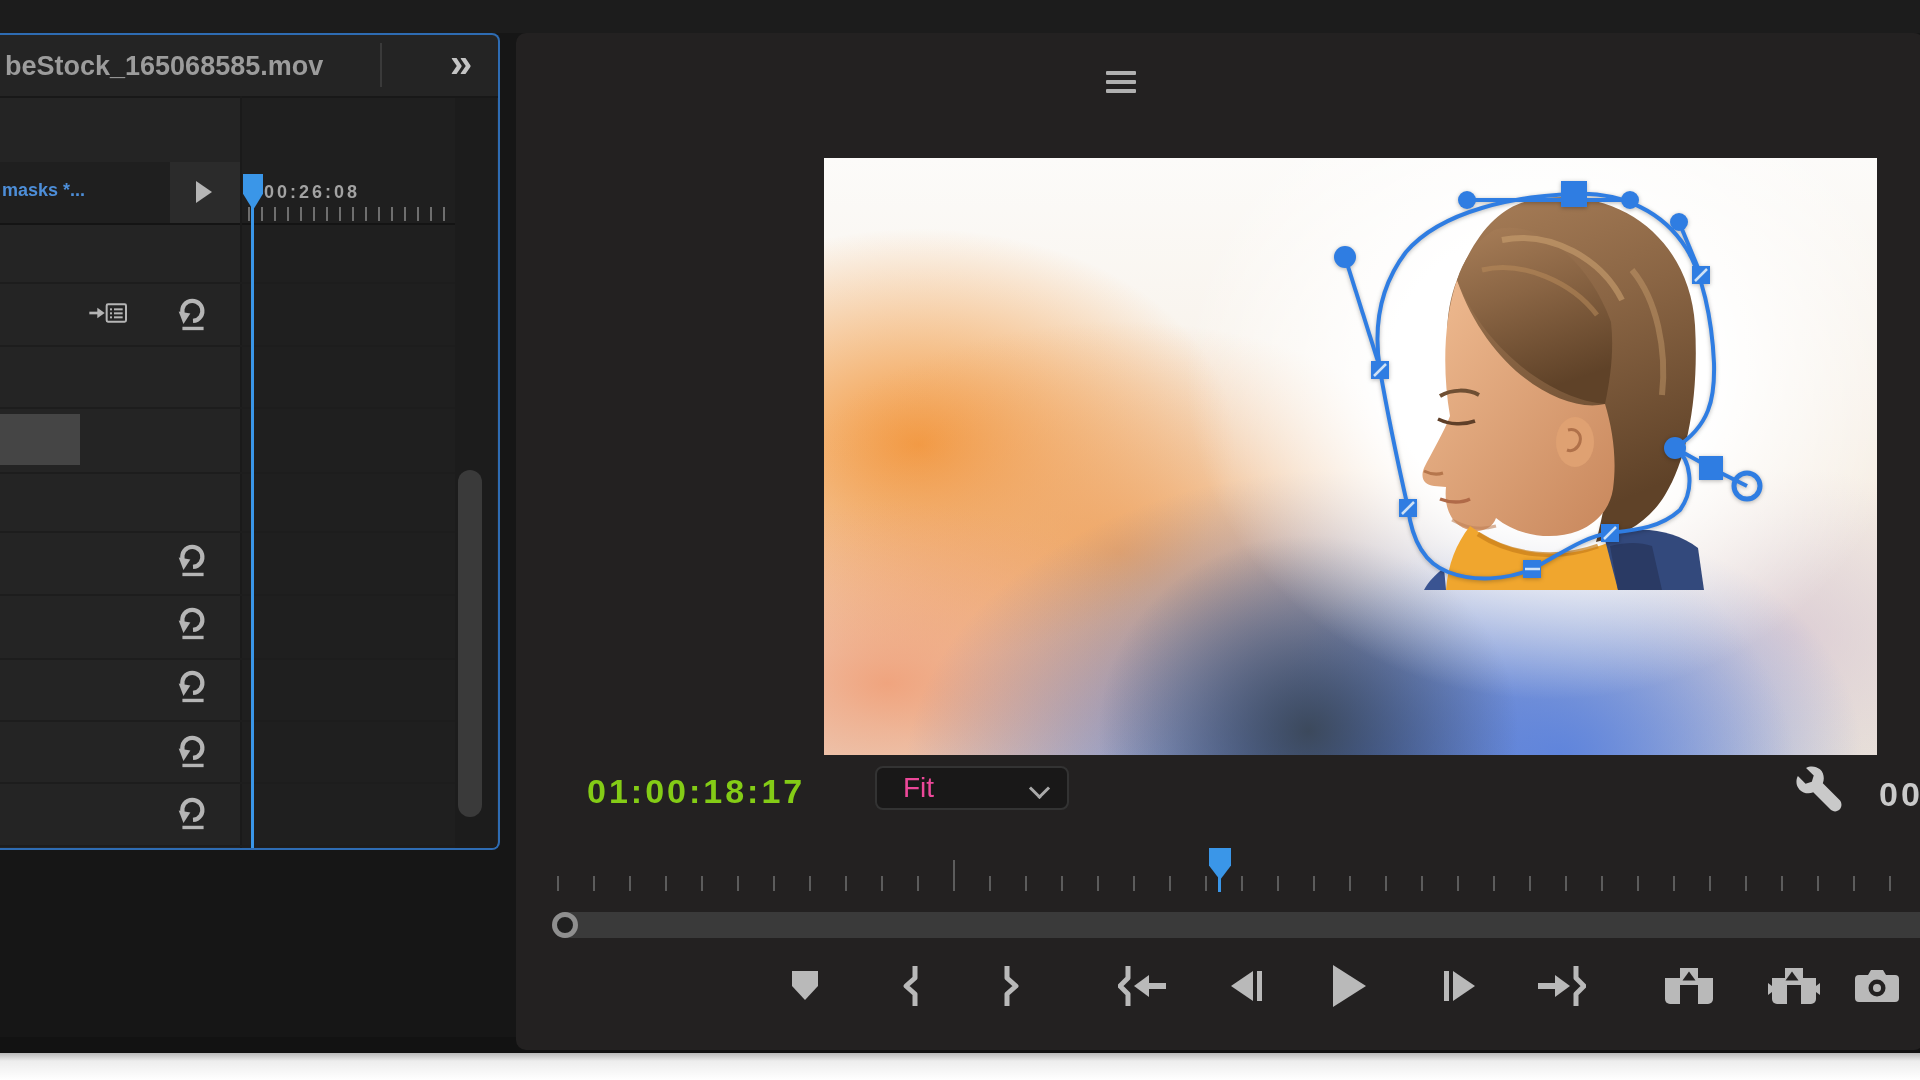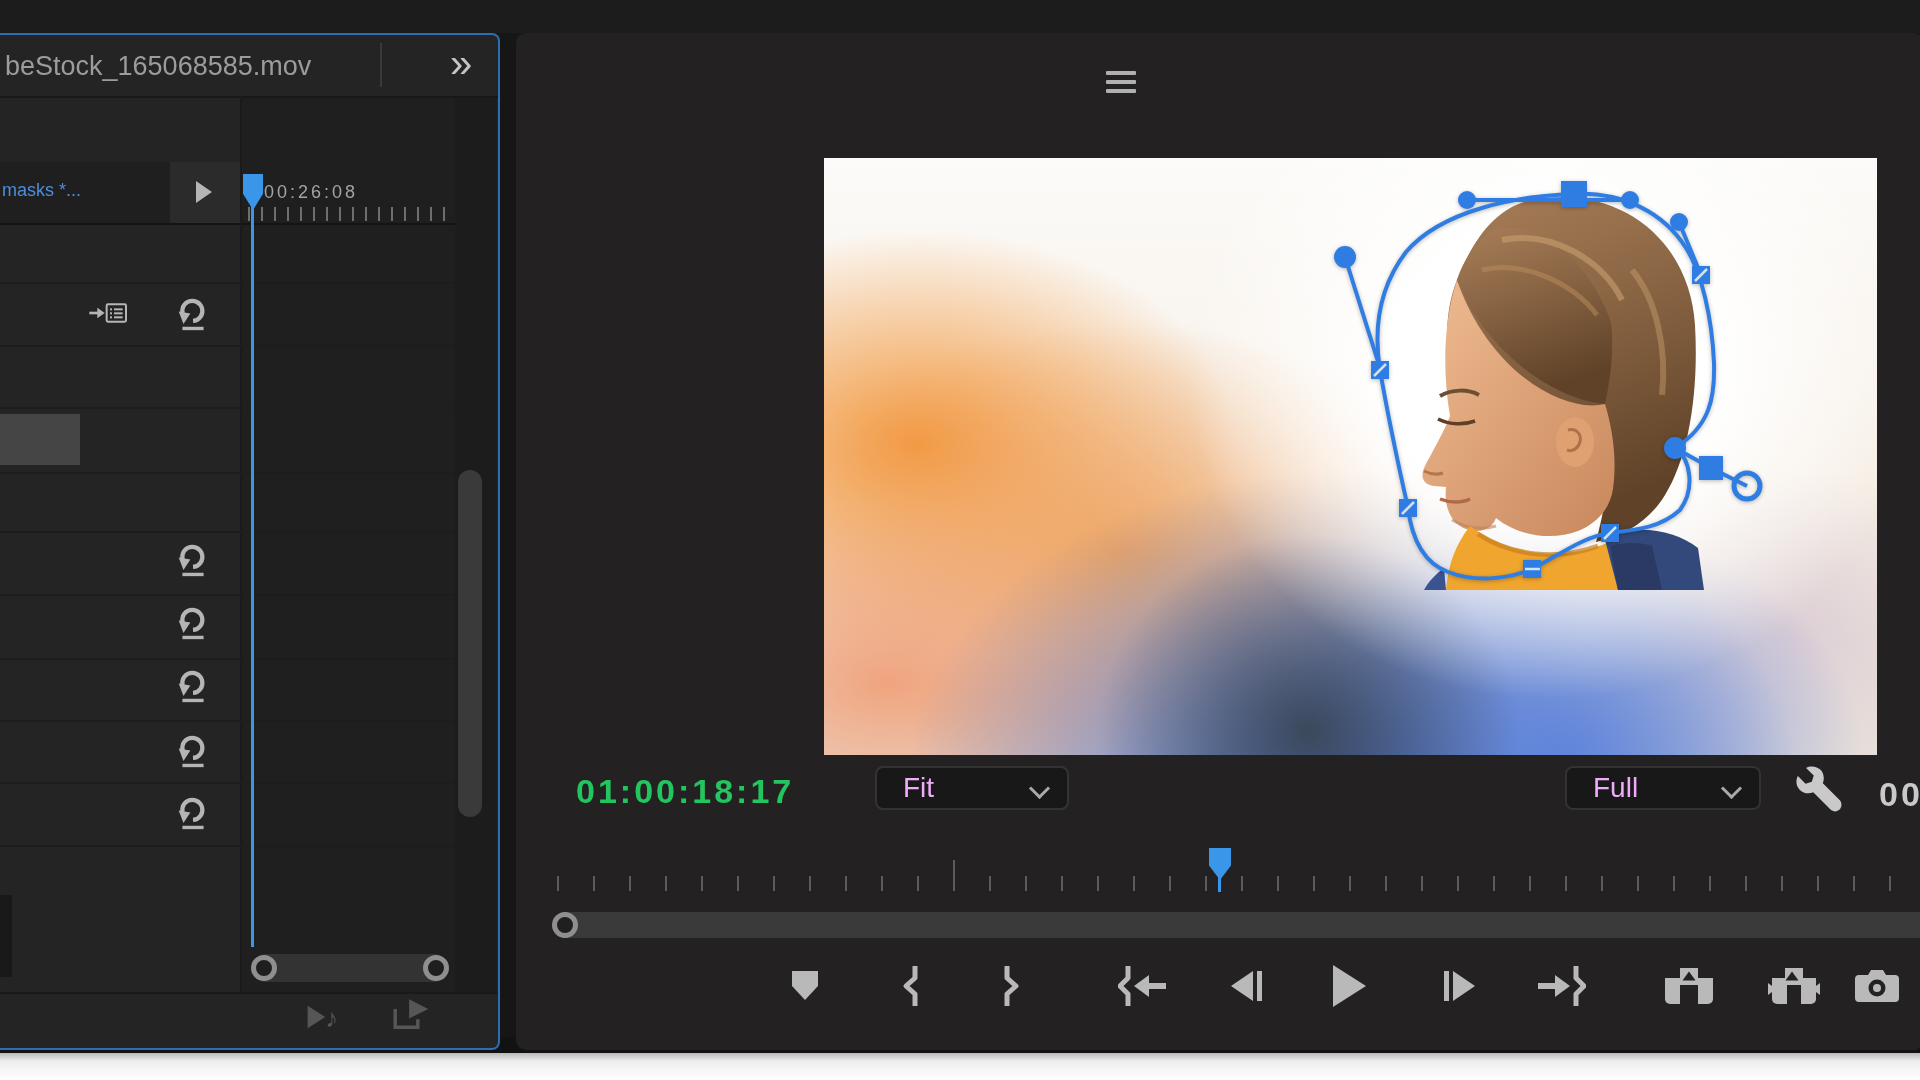--- a/index.html
+++ b/index.html
@@ -5,23 +5,23 @@
   html,body{margin:0;padding:0;background:#0c0c0c;}
   #screen{position:relative;width:1920px;height:1080px;overflow:hidden;background:#161616;
           font-family:"Liberation Sans",sans-serif;color:#c9c9c9;}
   .abs{position:absolute;}
   
   .topstrip{left:0;top:0;width:1920px;height:33px;background:#1c1c1c;}
   .darkband{left:0;top:1037px;width:1920px;height:18px;background:#121212;}
   .whiteband{left:0;top:1053px;width:1920px;height:27px;
              background:linear-gradient(180deg,#b9b9b9 0,#ededed 30%,#ffffff 100%);}
   
-  .ec{left:0;top:33px;width:500px;height:1017px;background:#242424;
+  .ec{left:0;top:33px;width:500px;height:817px;background:#242424;
       border:2px solid #2e6cb3;border-left:none;border-radius:0 8px 8px 0;
-      box-sizing:border-box;overflow:hidden;}
+      box-sizing:border-box;overflow:hidden;font-weight:bold;}
   .ec .colright{left:240px;top:61px;width:215px;height:896px;background:#1f1f1f;}
   .ec .scrollcol{left:455px;top:61px;width:42px;height:896px;background:#1c1c1c;}
   .ec-title{left:5px;top:16px;font-size:27px;color:#9c9c9c;white-space:nowrap;}
   .ec-hdiv{left:380px;top:8px;width:2px;height:44px;background:#3a3a3a;}
   .ec-menu{left:450px;top:6px;font-size:40px;color:#c4c4c4;letter-spacing:-4px;}
   .ec-hline{left:0;top:61px;width:500px;height:2px;background:#181818;}
   .seq-rowbg{left:0;top:127px;width:170px;height:62px;background:#1f1f1f;}
   .seq-box{left:170px;top:127px;width:70px;height:62px;background:#2b2b2b;}
   .seq-name{left:2px;top:145px;font-size:18px;color:#4d8ed8;white-space:nowrap;}
   .disc{left:196px;top:146px;width:0;height:0;border-left:16px solid #b5b5b5;
@@ -53,23 +53,23 @@
     radial-gradient(300px 280px at 46% 96%,rgba(58,70,86,.95),rgba(58,70,86,0) 70%),
     radial-gradient(430px 330px at 70% 100%,rgba(91,130,221,.92),rgba(91,130,221,0) 70%),
     radial-gradient(620px 430px at 50% 104%,rgba(59,98,196,.97),rgba(59,98,196,0) 72%),
     radial-gradient(300px 240px at 92% 80%,rgba(205,185,205,.55),rgba(205,185,205,0) 70%),
     radial-gradient(430px 260px at 6% 88%,rgba(240,158,118,.9),rgba(240,158,118,0) 70%),
     radial-gradient(520px 330px at 28% 66%,rgba(238,158,88,.85),rgba(238,158,88,0) 70%),
     radial-gradient(440px 300px at 9% 48%,rgba(243,148,54,.95),rgba(243,148,54,0) 72%),
     linear-gradient(180deg,#fcfbf9 0%,#f6eee4 55%,#eae3da 100%);}
   .headsvg{left:558px;top:32px;}
   .masksvg{left:0;top:0;filter:drop-shadow(0 1px 2px rgba(0,0,0,.28));}
-  .pm-tc{left:60px;top:739px;font-size:34px;font-weight:600;letter-spacing:3px;color:#22c55e;}
+  .pm-tc{left:71px;top:739px;font-size:34px;font-weight:600;letter-spacing:3px;color:#84cc16;}
   .drop{position:absolute;height:44px;background:#191818;border:2px solid #333;border-radius:8px;
-        box-sizing:border-box;display:flex;align-items:center;color:#f0abfc;font-size:28px;}
+        box-sizing:border-box;display:flex;align-items:center;color:#ec4899;font-size:28px;}
   .drop .lbl{margin-left:26px;}
   .chev{position:absolute;right:20px;top:13px;width:12px;height:12px;border-right:3px solid #aaa;
         border-bottom:3px solid #aaa;transform:rotate(45deg);}
   .wrench{left:1277px;top:733px;width:52px;height:46px;display:flex;align-items:center;justify-content:center;color:#c9c9c9;}
   .durfrag{left:1363px;top:742px;font-size:34px;font-weight:600;letter-spacing:3px;color:#c9c9c9;white-space:nowrap;}
   .pm-ruler{left:41px;top:825px;width:1365px;height:33px;}
   .pm-ruler i{position:absolute;bottom:0;width:2px;height:15px;background:#5c5c5c;}
   .pm-ruler i.tall{height:31px;}
   .pm-ph{left:693px;top:815px;width:22px;height:32px;background:#3a96e8;
          clip-path:polygon(0 0,100% 0,100% 55%,50% 100%,0 55%);}
@@ -350,24 +350,20 @@
           </g>
         </g>
         <circle cx="923" cy="328" r="13" fill="none" stroke="#2f7de2" stroke-width="5"></circle>
       </svg>
     </div>
 
     <div class="abs pm-tc">01:00:18:17</div>
 
     <div class="drop" style="left:359px;top:733px;width:194px">
       <span class="lbl">Fit</span>
-      <span class="chev"></span>
-    </div>
-    <div class="drop" style="left:1049px;top:733px;width:196px">
-      <span class="lbl">Full</span>
       <span class="chev"></span>
     </div>
     <div class="abs wrench">
       <svg width="46" height="46">
           <use href="#i-wrench"></use>
         </svg>
       </div>
     <div class="abs durfrag">00</div>
 
     <div class="abs pm-ruler">

